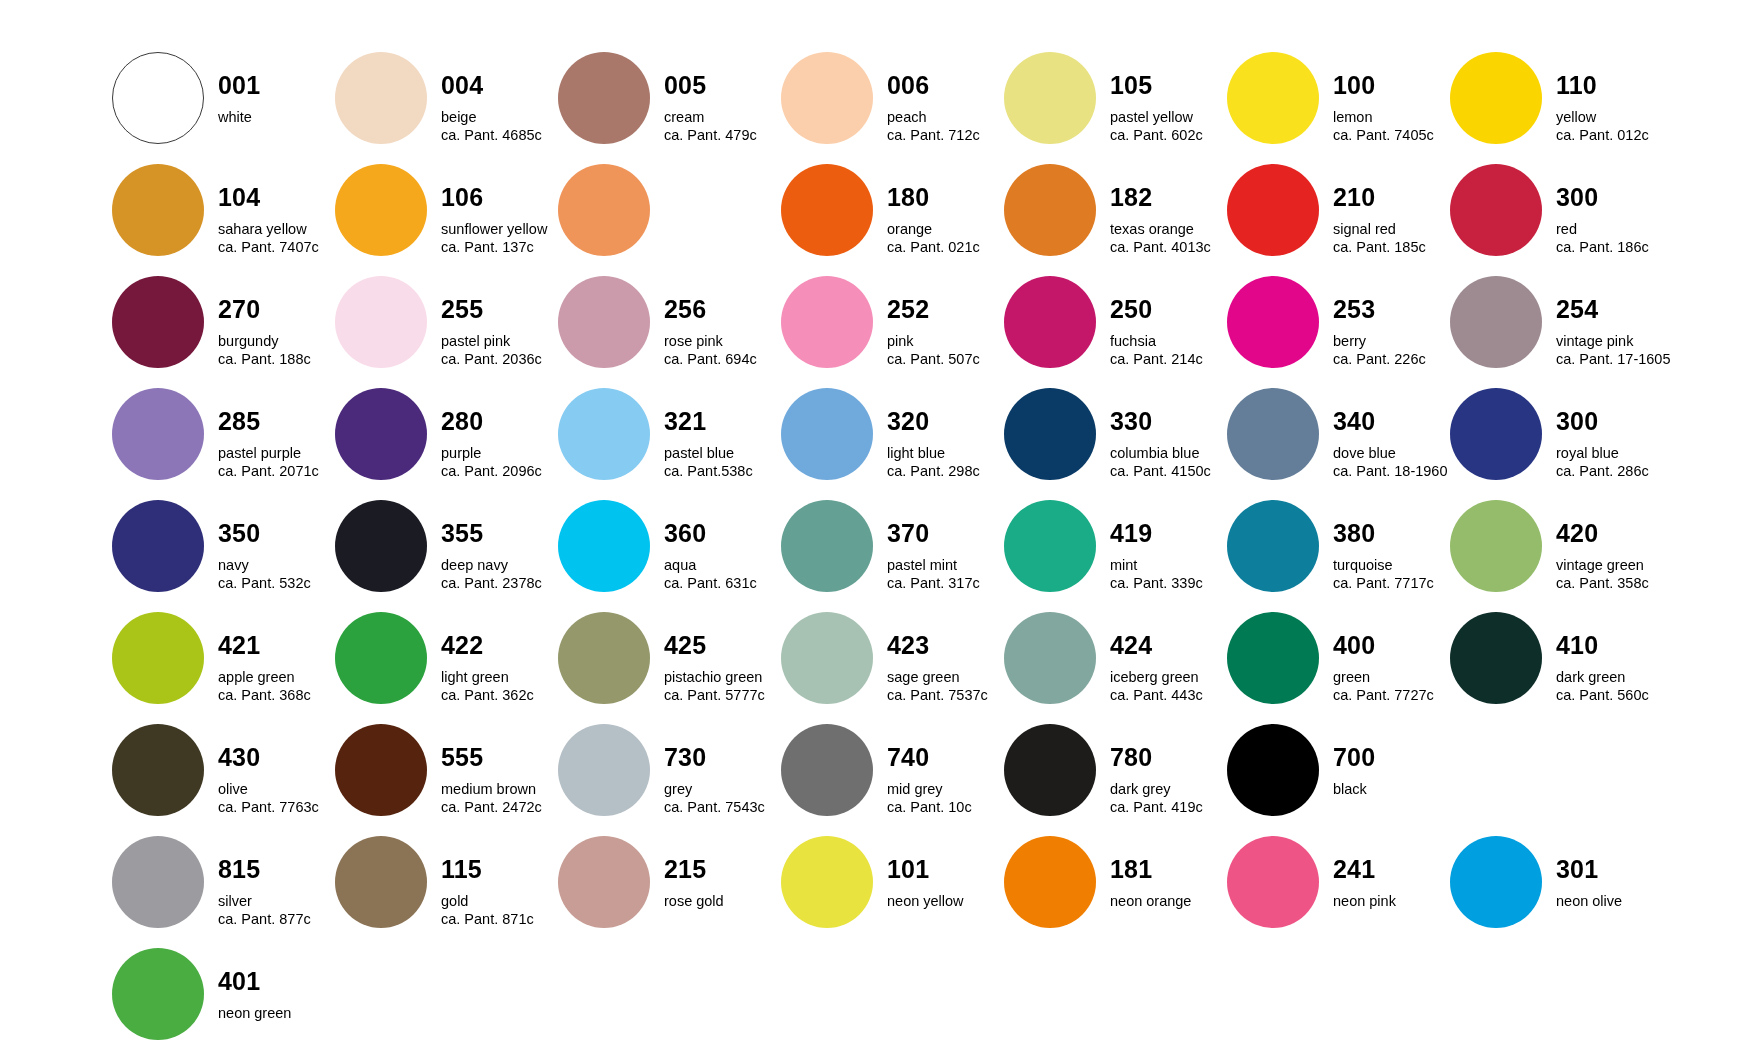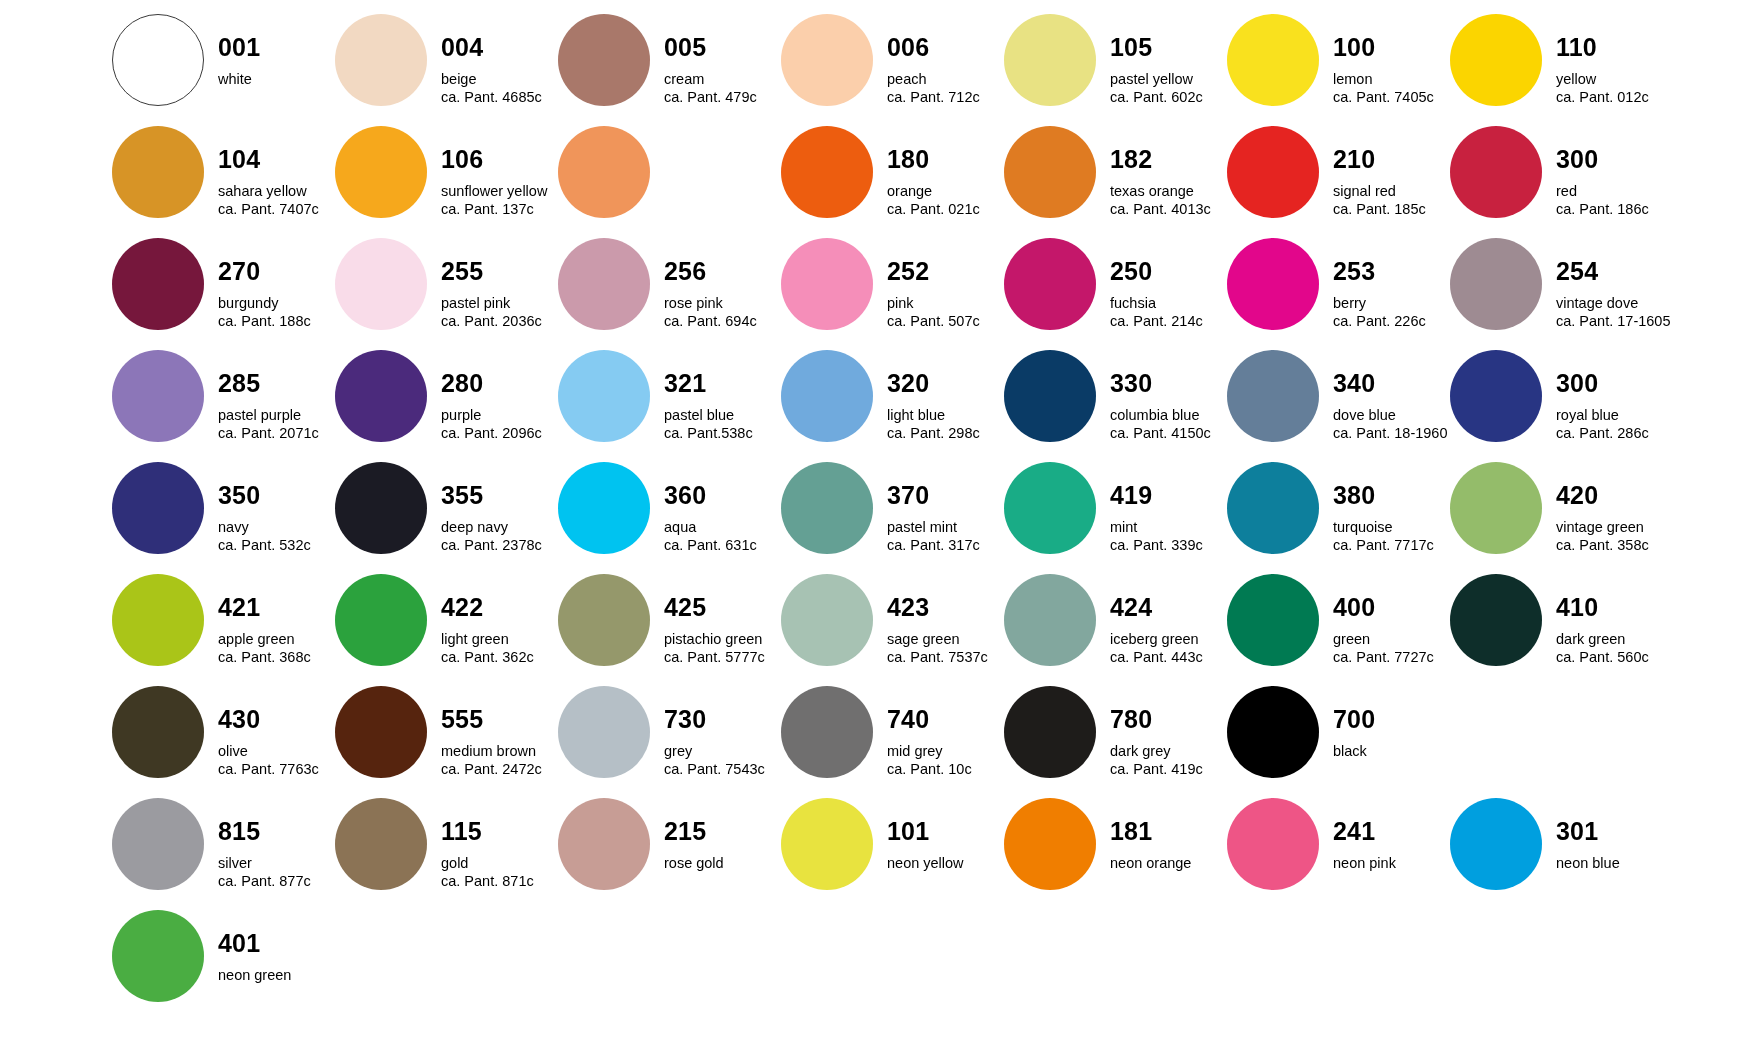--- a/index.html
+++ b/index.html
@@ -13,20 +13,21 @@
     height: 1044px;
     font-family: "Liberation Sans", sans-serif;
     overflow: hidden;
   }
   #chart {
     box-sizing: border-box;
     width: 1754px;
     height: 832px;
     padding: 14px 4px 0 112px;
     background: #ffffff;
+    margin-top: 38px;
   }
   .swatch-row {
     display: flex;
     flex-direction: row;
     align-items: flex-start;
     height: 112px;
   }
   .swatch {
     display: flex;
     flex-direction: row;
@@ -285,21 +286,21 @@
           <div class="cname">berry</div>
           <div class="pant">ca. Pant. 226c</div>
         </div>
       </div>
       <div class="swatch">
         <div class="dot-wrap">
           <div class="dot" style="background: rgb(158, 139, 146);"></div>
         </div>
         <div class="swatch-text">
           <div class="code">254</div>
-          <div class="cname">vintage dove</div>
+          <div class="cname">vintage pink</div>
           <div class="pant">ca. Pant. 17-1605</div>
         </div>
       </div>
     </div>
     <div class="swatch-row">
       <div class="swatch">
         <div class="dot-wrap">
           <div class="dot" style="background: rgb(140, 118, 184);"></div>
         </div>
         <div class="swatch-text">
@@ -630,21 +631,21 @@
           <div class="code">241</div>
           <div class="cname">neon pink</div>
         </div>
       </div>
       <div class="swatch">
         <div class="dot-wrap">
           <div class="dot" style="background: rgb(0, 159, 223);"></div>
         </div>
         <div class="swatch-text">
           <div class="code">301</div>
-          <div class="cname">neon blue</div>
+          <div class="cname">neon olive</div>
         </div>
       </div>
     </div>
     <div class="swatch-row">
       <div class="swatch">
         <div class="dot-wrap">
           <div class="dot" style="background: rgb(74, 173, 66);"></div>
         </div>
         <div class="swatch-text">
           <div class="code">401</div>

